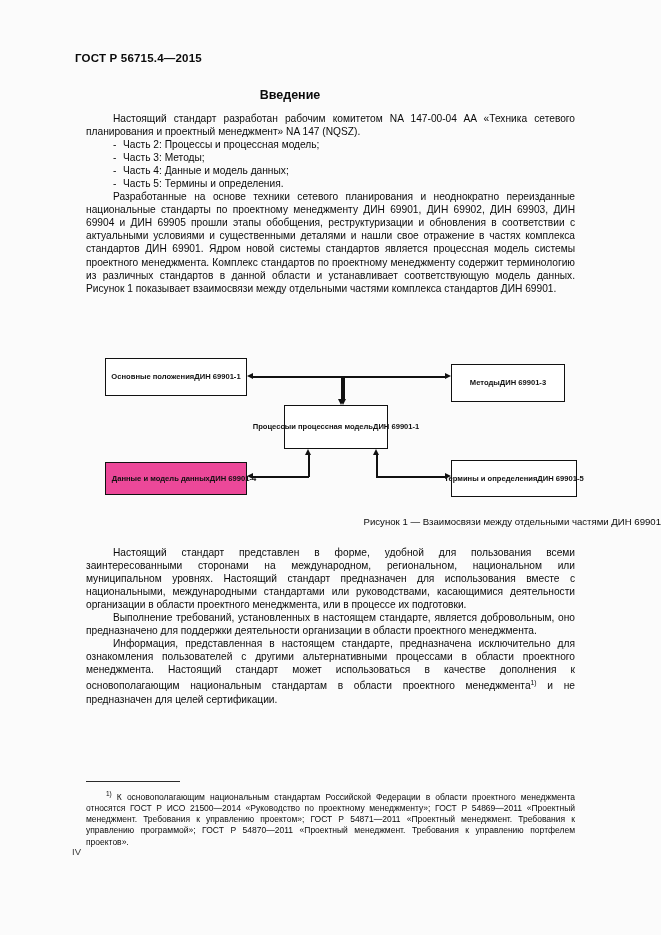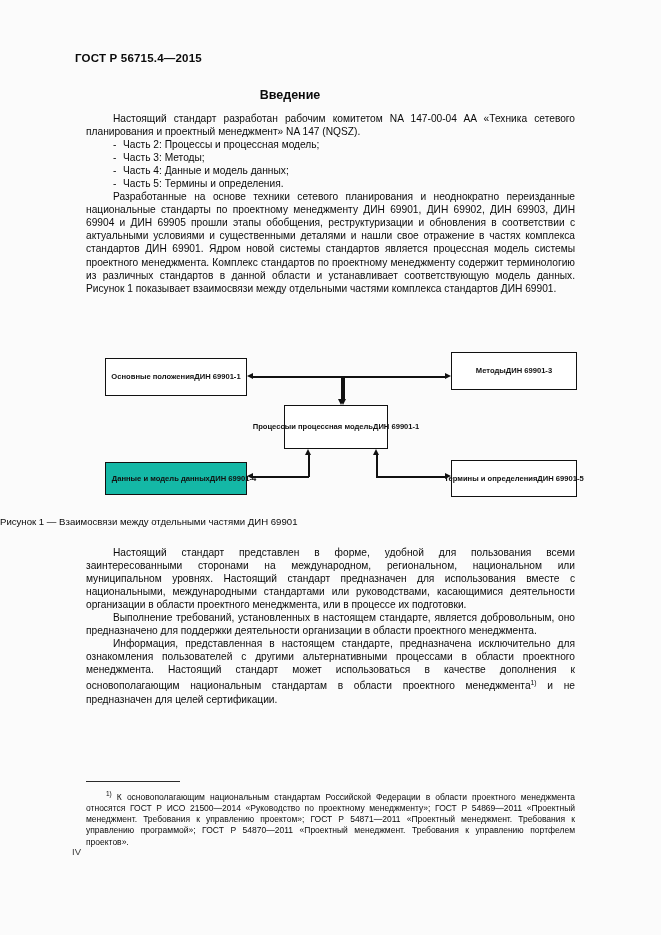--- a/index.html
+++ b/index.html
@@ -79,25 +79,25 @@
     display: flex;
     flex-direction: row;
     align-items: center;
     justify-content: center;
     font-size: 7.6px;
     font-weight: bold;
     line-height: 10px;
     text-align: center;
     color: #111;
   }
-  .fbox.shaded { background: #14b8a6; padding-left: 16px; }
+  .fbox.shaded { background: #ec4899; padding-left: 16px; }
   .fbox span { display: block; white-space: nowrap; }
 
   #box-basics   { left: 19px;  top: 6px;   width: 142px; height: 38px; }
-  #box-methods  { left: 365px; top: 0;   width: 126px; height: 38px; }
+  #box-methods  { left: 365px; top: 12px;   width: 114px; height: 38px; }
   #box-process  { left: 198px; top: 53px;  width: 104px; height: 44px; }
   #box-data     { left: 19px;  top: 110px; width: 142px; height: 33px; }
   #box-terms    { left: 365px; top: 108px; width: 126px; height: 37px; }
 
   .ln { position: absolute; background: #111; }
   .hl { height: 1.7px; }
   .vl { width: 1.7px; }
   .arrow {
     position: absolute;
     width: 0; height: 0;
@@ -105,21 +105,21 @@
   .arr-left  { border-top: 3.6px solid transparent; border-bottom: 3.6px solid transparent; border-right: 6px solid #111; }
   .arr-right { border-top: 3.6px solid transparent; border-bottom: 3.6px solid transparent; border-left: 6px solid #111; }
   .arr-down  { border-left: 3.6px solid transparent; border-right: 3.6px solid transparent; border-top: 6px solid #111; }
   .arr-up    { border-left: 3.6px solid transparent; border-right: 3.6px solid transparent; border-bottom: 6px solid #111; }
 
   .fig-caption {
     position: absolute;
     left: 0;
     top: 516px;
     width: 661px;
-    text-align: left;
+    text-align: right;
     font-size: 9.6px;
   }
 
   .body-col2 {
     position: absolute;
     left: 86px;
     top: 546px;
     width: 489px;
   }
 

